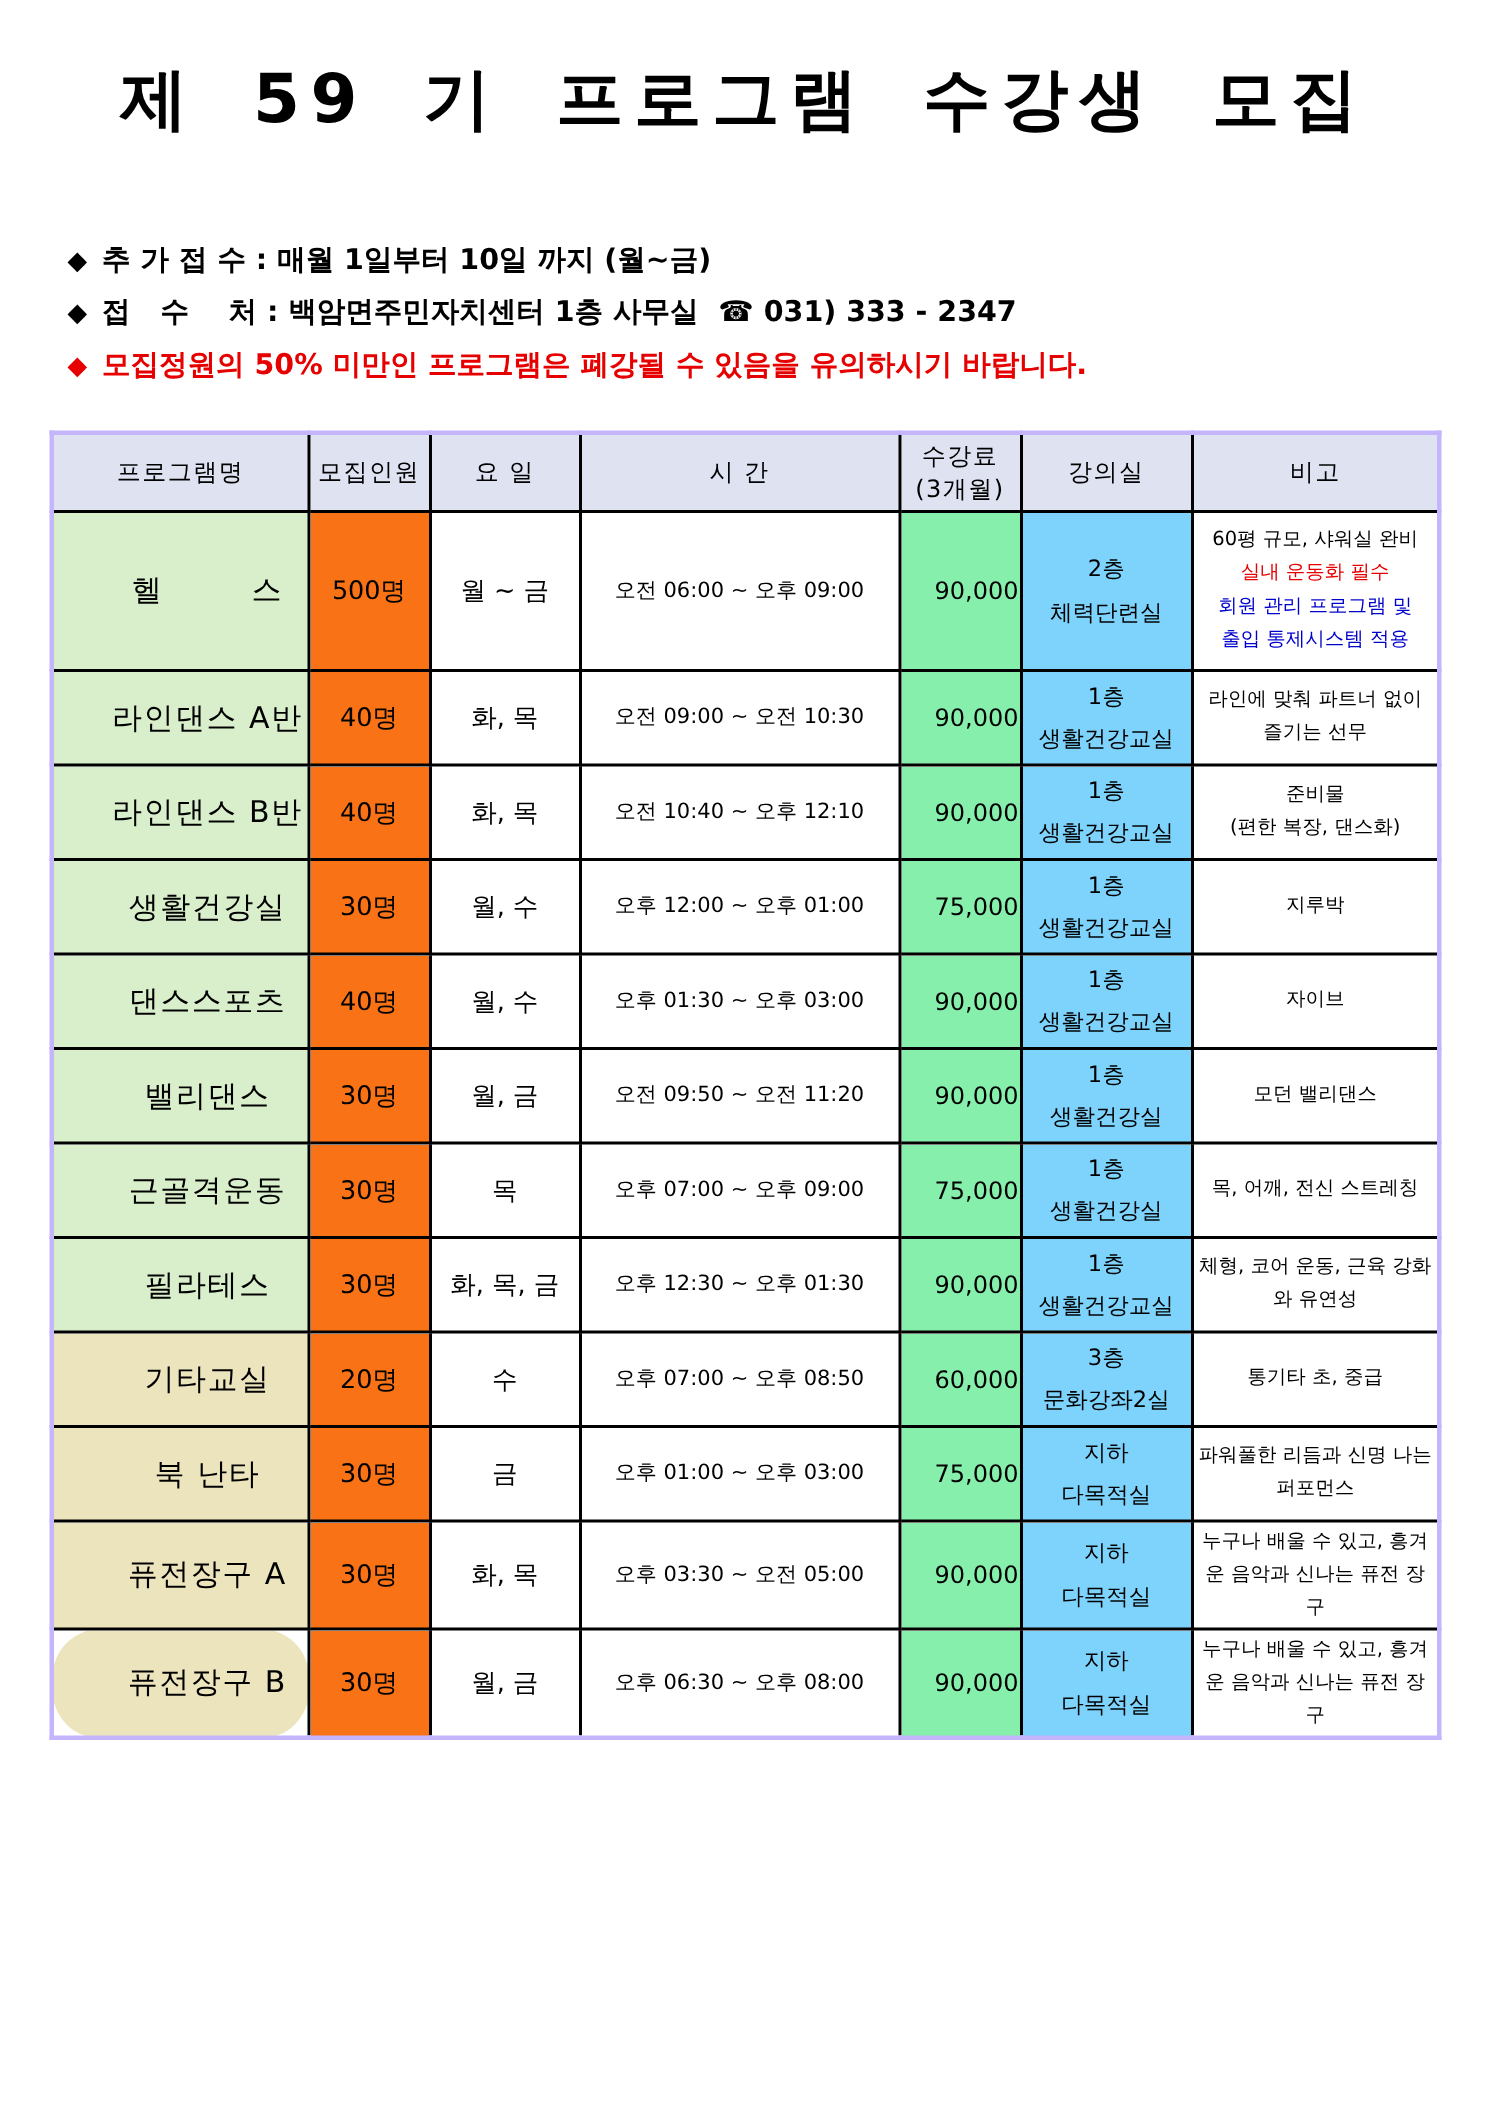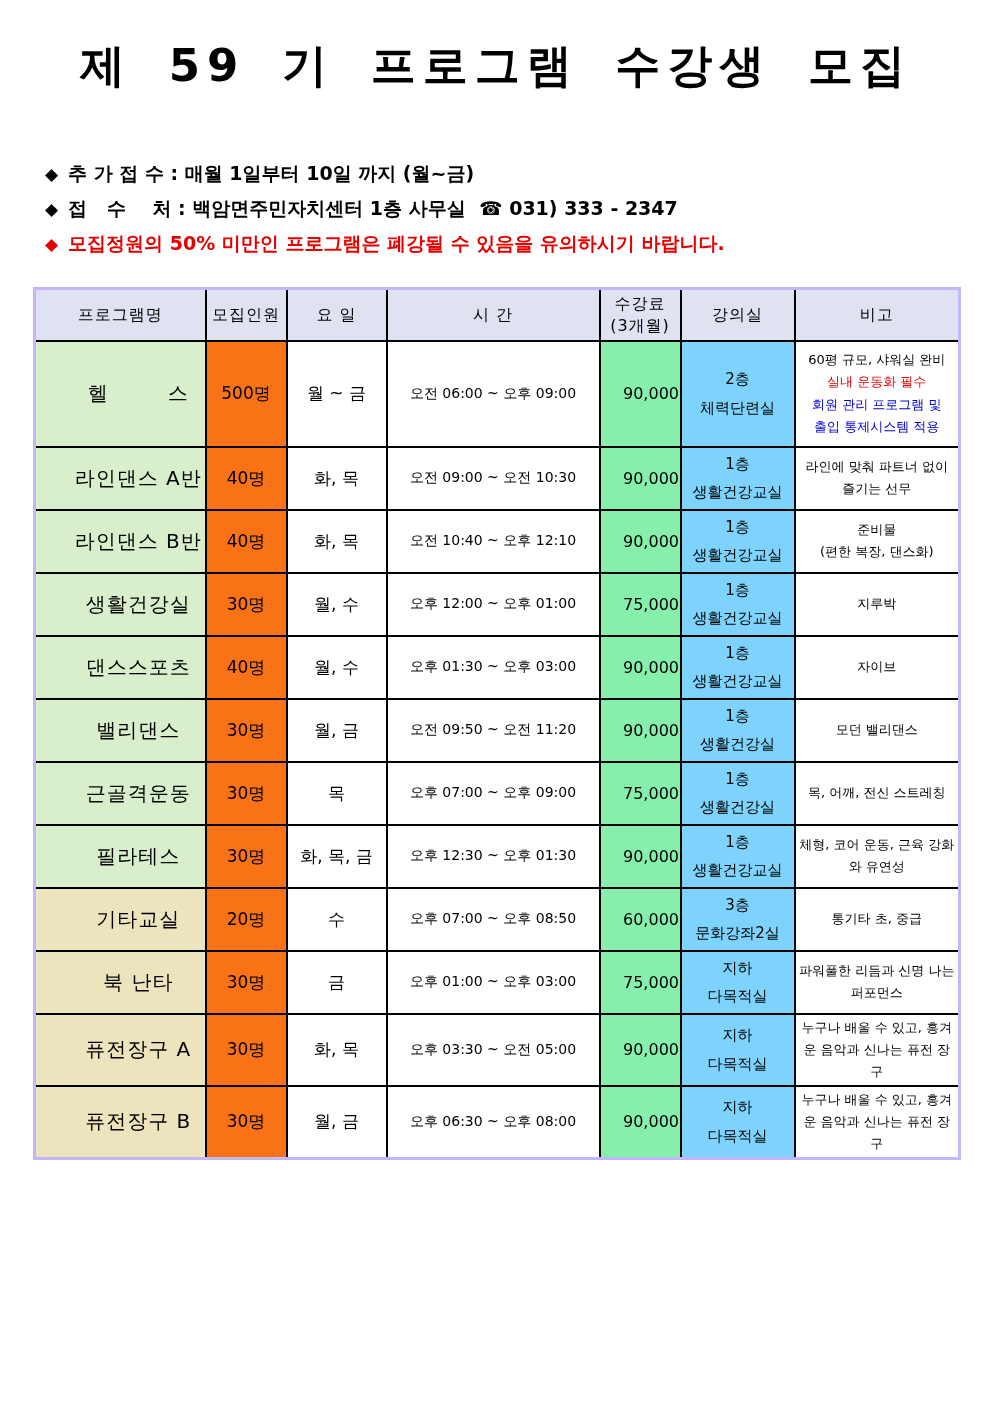--- a/index.html
+++ b/index.html
@@ -238,21 +238,21 @@
         <td class="c-days">화, 목</td>
         <td class="c-time">오후 03:30 ~ 오전 05:00</td>
         <td class="c-fee">90,000</td>
         <td class="c-room">지하
 다목적실</td>
         <td class="c-notes">
           <div style="color: rgb(0, 0, 0);">누구나 배울 수 있고, 흥겨운 음악과 신나는 퓨전 장구</div>
         </td>
       </tr>
       <tr>
-        <td class="c-name" style="background: rgb(235, 228, 189);">퓨전장구 B</td>
+        <td class="c-name" style="background: rgb(235, 228, 189); border-radius: 32px;">퓨전장구 B</td>
         <td class="c-cap">30명</td>
         <td class="c-days">월, 금</td>
         <td class="c-time">오후 06:30 ~ 오후 08:00</td>
         <td class="c-fee">90,000</td>
         <td class="c-room">지하
 다목적실</td>
         <td class="c-notes">
           <div style="color: rgb(0, 0, 0);">누구나 배울 수 있고, 흥겨운 음악과 신나는 퓨전 장구</div>
         </td>
       </tr>

